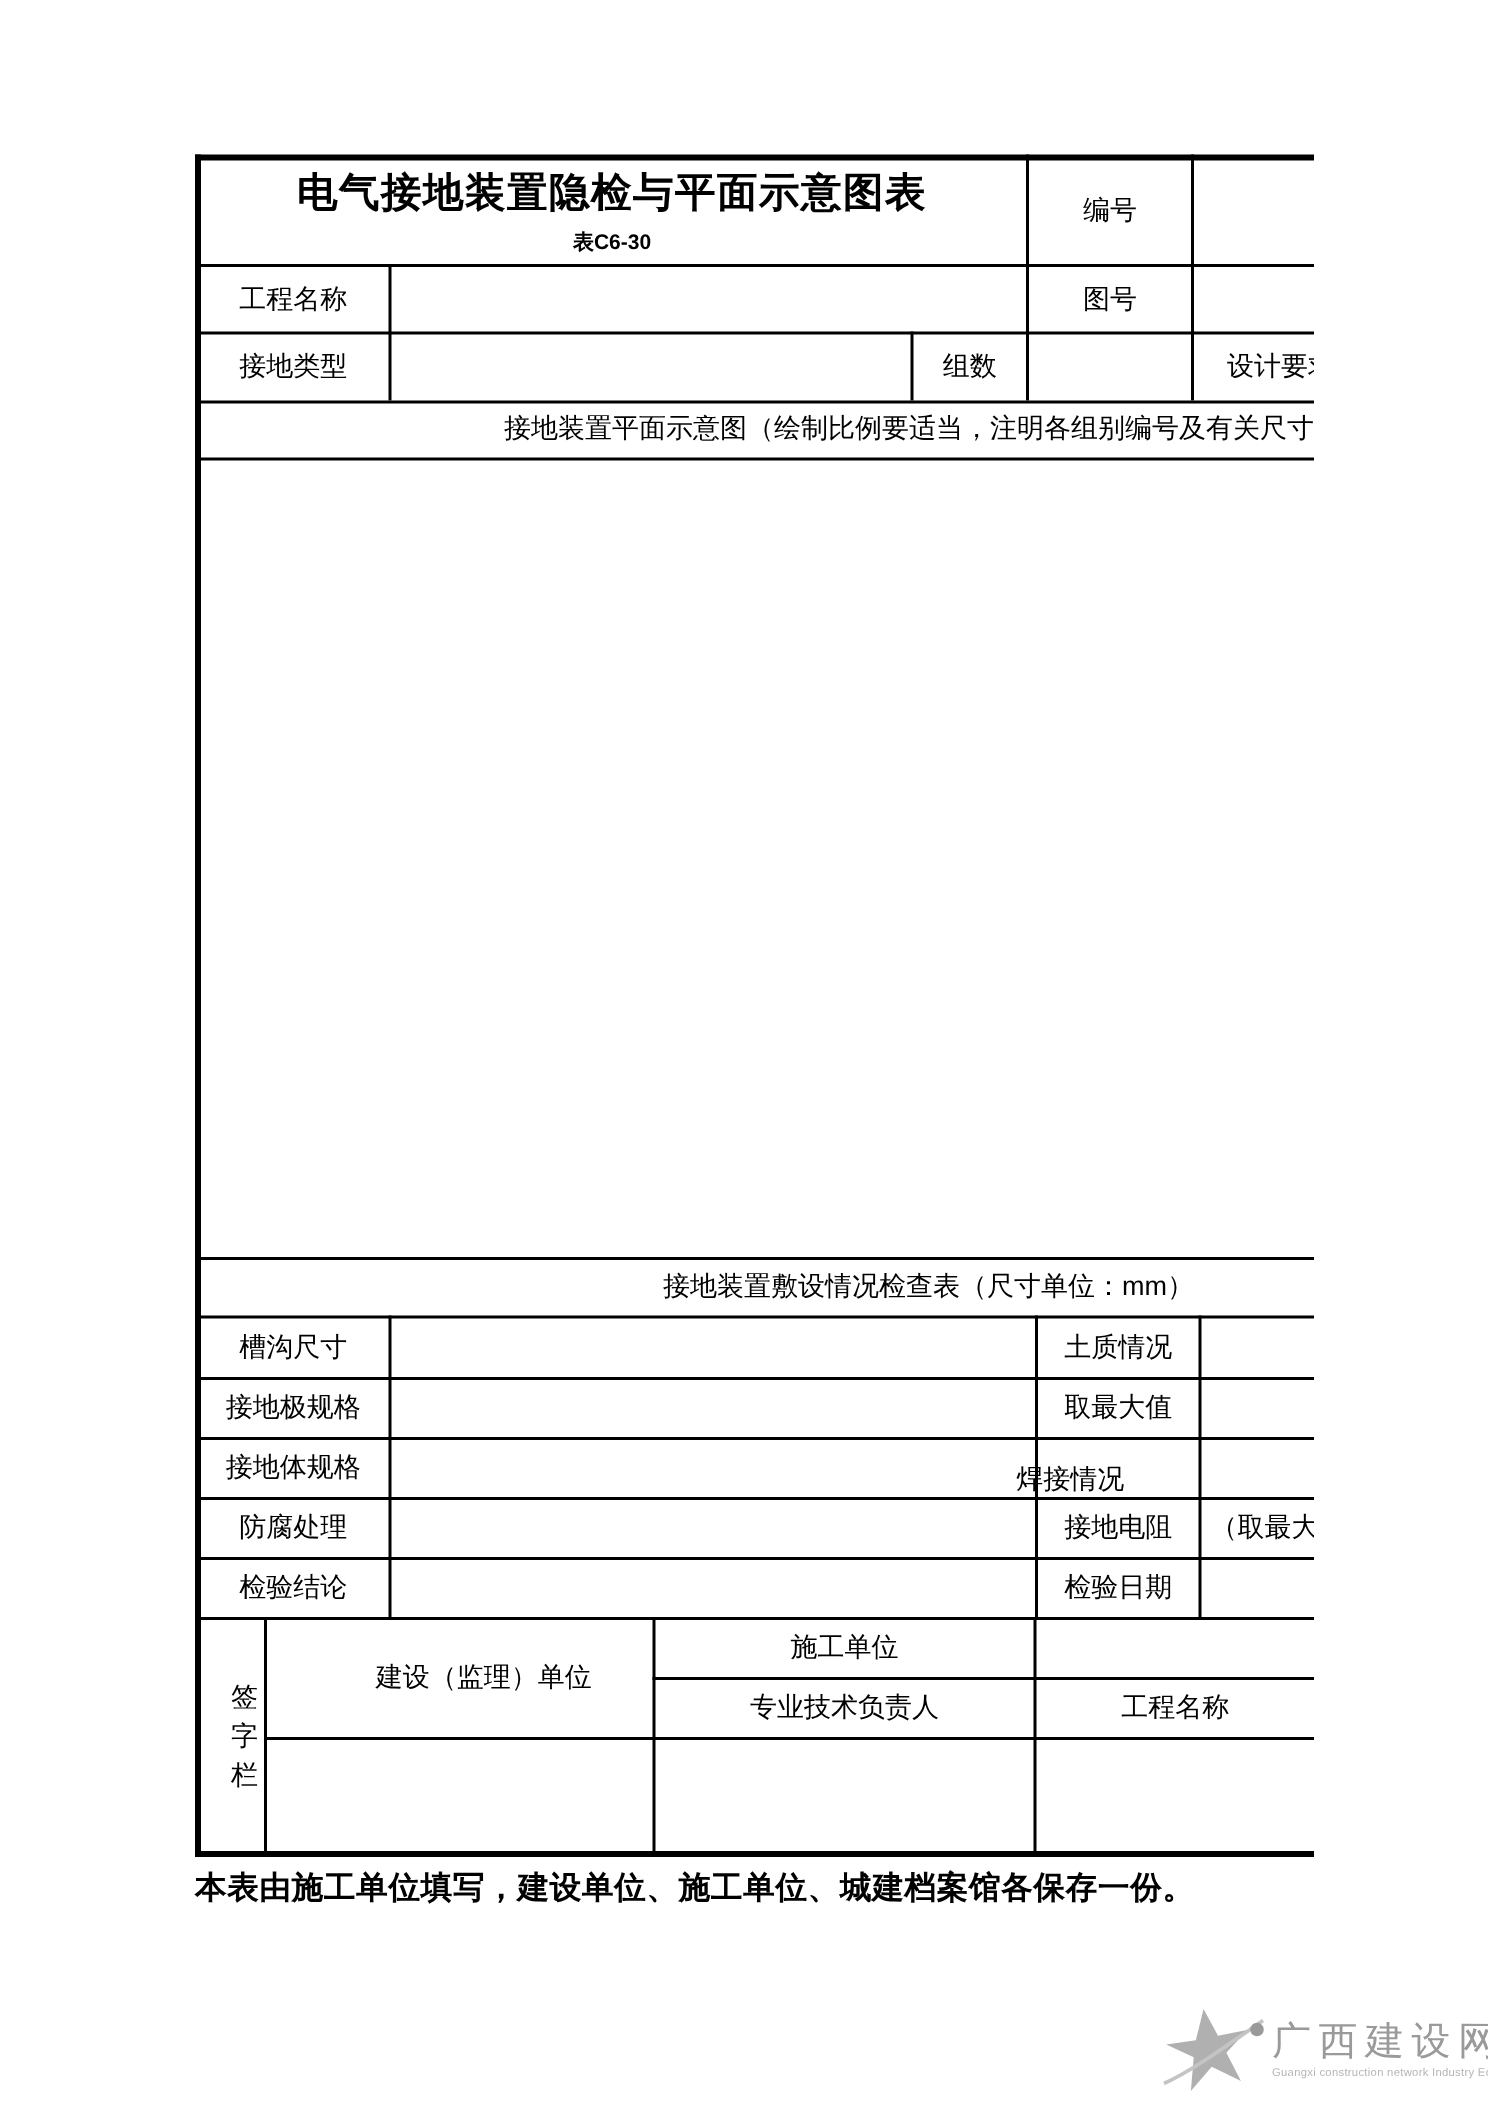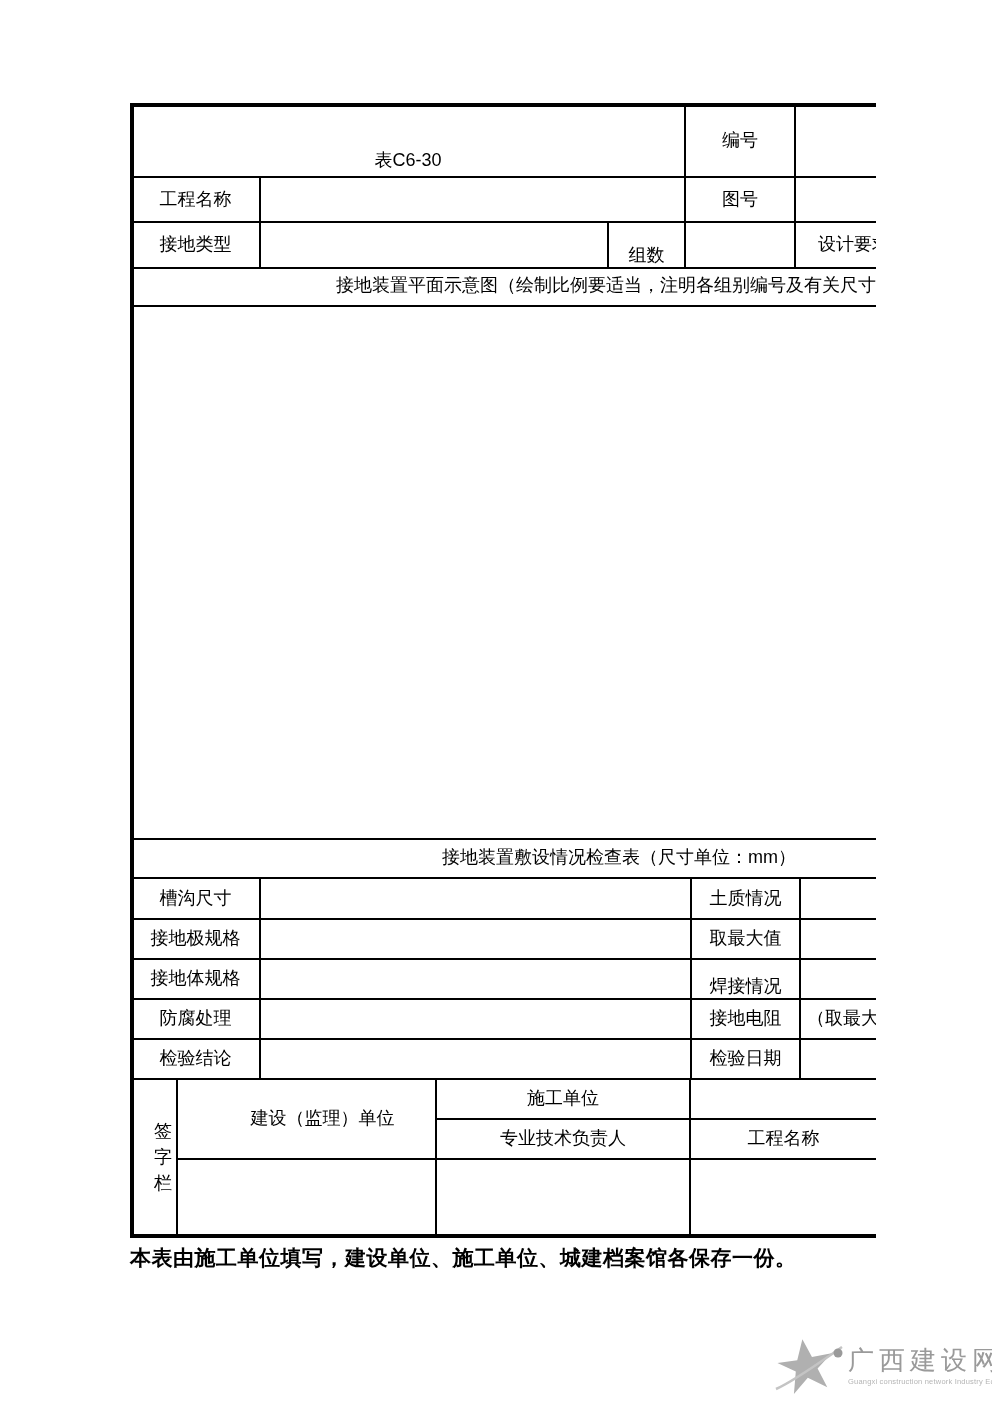--- a/index.html
+++ b/index.html
@@ -12,21 +12,21 @@
   .hl{position:absolute;background:#000;height:2px;}
   .hl.thick{height:4px;}
   .vl{position:absolute;background:#000;width:2px;}
   .vl.thick{width:4px;}
   .cell{
     position:absolute;display:flex;align-items:center;justify-content:center;
     font-size:18px;line-height:1.2;white-space:nowrap;
   }
   .cell.left{justify-content:flex-start;}
   .title{font-size:27px;font-weight:bold;letter-spacing:1px;}
-  .subtitle{font-size:18px;font-weight:normal;}
+  .subtitle{font-size:14px;font-weight:bold;}
   .vtext{
     width:20px;word-break:break-all;line-height:26px;font-size:18px;
     text-align:center;white-space:normal;margin-left:16px;
   }
   .footer-note{
     position:absolute;left:130px;top:1244px;font-size:21px;font-weight:bold;
     white-space:nowrap;letter-spacing:0.5px;
   }
   .watermark{position:absolute;left:772px;top:1335px;width:218px;height:62px;}
   .wm-name{
@@ -64,53 +64,54 @@
   <div class="vl" style="left:607px;top:221px;height:46px;"></div>
   <div class="vl" style="left:684px;top:103px;height:164px;"></div>
   <div class="vl" style="left:794px;top:103px;height:164px;"></div>
   <div class="vl" style="left:259px;top:877px;height:201px;"></div>
   <div class="vl" style="left:690px;top:877px;height:201px;"></div>
   <div class="vl" style="left:799px;top:877px;height:201px;"></div>
   <div class="vl" style="left:176px;top:1078px;height:156px;"></div>
   <div class="vl" style="left:435px;top:1078px;height:156px;"></div>
   <div class="vl" style="left:689px;top:1078px;height:156px;"></div>
 
+  <div class="cell title" style="left:132px;top:106px;width:552px;height:44px;">电气接地装置隐检与平面示意图表</div>
   <div class="cell subtitle" style="left:132px;top:148px;width:552px;height:26px;">表C6-30</div>
   <div class="cell" style="left:686px;top:105px;width:108px;height:71px;">编号</div>
   <div class="cell" style="left:796px;top:105px;width:80px;height:71px;"></div>
 
   <div class="cell" style="left:132px;top:178px;width:127px;height:43px;">工程名称</div>
   <div class="cell" style="left:261px;top:178px;width:423px;height:43px;"></div>
   <div class="cell" style="left:686px;top:178px;width:108px;height:43px;">图号</div>
   <div class="cell" style="left:796px;top:178px;width:80px;height:43px;"></div>
 
   <div class="cell" style="left:132px;top:223px;width:127px;height:44px;">接地类型</div>
   <div class="cell" style="left:261px;top:223px;width:346px;height:44px;"></div>
-  <div class="cell" style="left:609px;top:234px;width:75px;height:44px;">组数</div>
+  <div class="cell" style="left:609px;top:223px;width:75px;height:44px;">组数</div>
   <div class="cell" style="left:686px;top:223px;width:108px;height:44px;"></div>
   <div class="cell left" style="left:796px;top:223px;width:260px;height:44px;padding-left:22px;">设计要求</div>
 
   <div class="cell left" style="left:130px;top:267px;width:930px;height:38px;padding-left:206px;">接地装置平面示意图（绘制比例要适当，注明各组别编号及有关尺寸）</div>
   <div class="cell" style="left:134px;top:307px;width:740px;height:529px;"></div>
 
   <div class="cell left" style="left:130px;top:838px;width:930px;height:39px;padding-left:312px;">接地装置敷设情况检查表（尺寸单位：mm）</div>
 
   <div class="cell" style="left:132px;top:879px;width:127px;height:39px;">槽沟尺寸</div>
   <div class="cell" style="left:261px;top:879px;width:429px;height:39px;"></div>
   <div class="cell" style="left:692px;top:879px;width:107px;height:39px;">土质情况</div>
   <div class="cell left" style="left:801px;top:879px;width:255px;height:39px;padding-left:6px;"></div>
 
   <div class="cell" style="left:132px;top:920px;width:127px;height:38px;">接地极规格</div>
   <div class="cell" style="left:261px;top:920px;width:429px;height:38px;"></div>
   <div class="cell" style="left:692px;top:920px;width:107px;height:38px;">取最大值</div>
   <div class="cell left" style="left:801px;top:920px;width:255px;height:38px;padding-left:6px;"></div>
 
   <div class="cell" style="left:132px;top:960px;width:127px;height:38px;">接地体规格</div>
   <div class="cell" style="left:261px;top:960px;width:429px;height:38px;"></div>
-  <div class="cell" style="left:692px;top:960px;width:107px;height:54px;">焊接情况</div>
+  <div class="cell" style="left:660px;top:960px;width:107px;height:54px;">焊接情况</div>
   <div class="cell left" style="left:801px;top:960px;width:255px;height:38px;padding-left:6px;"></div>
 
   <div class="cell" style="left:132px;top:1000px;width:127px;height:38px;">防腐处理</div>
   <div class="cell" style="left:261px;top:1000px;width:429px;height:38px;"></div>
   <div class="cell" style="left:692px;top:1000px;width:107px;height:38px;">接地电阻</div>
   <div class="cell left" style="left:801px;top:1000px;width:255px;height:38px;padding-left:6px;">（取最大值）</div>
 
   <div class="cell" style="left:132px;top:1040px;width:127px;height:38px;">检验结论</div>
   <div class="cell" style="left:261px;top:1040px;width:429px;height:38px;"></div>
   <div class="cell" style="left:692px;top:1040px;width:107px;height:38px;">检验日期</div>

